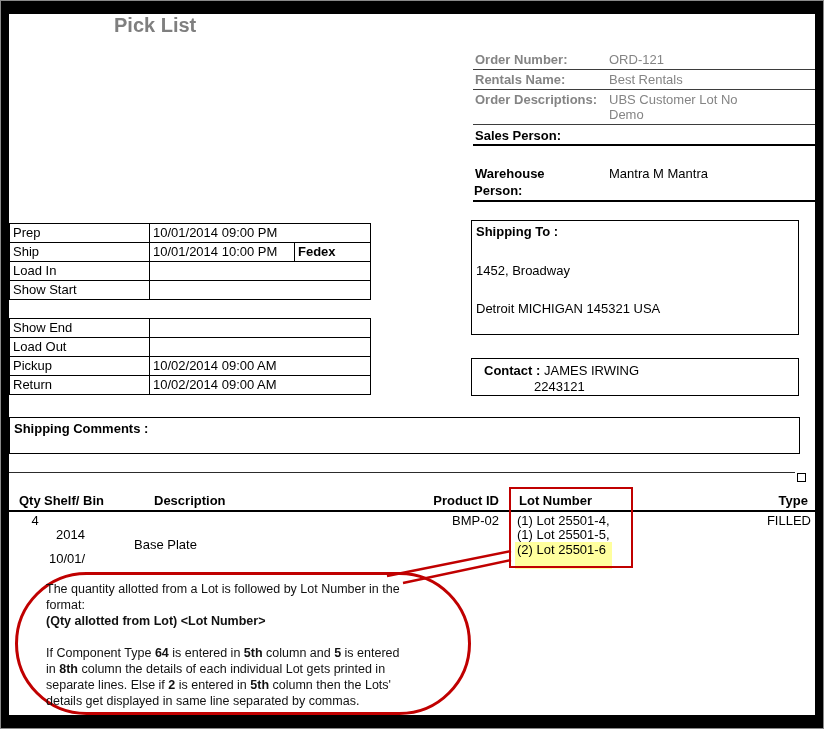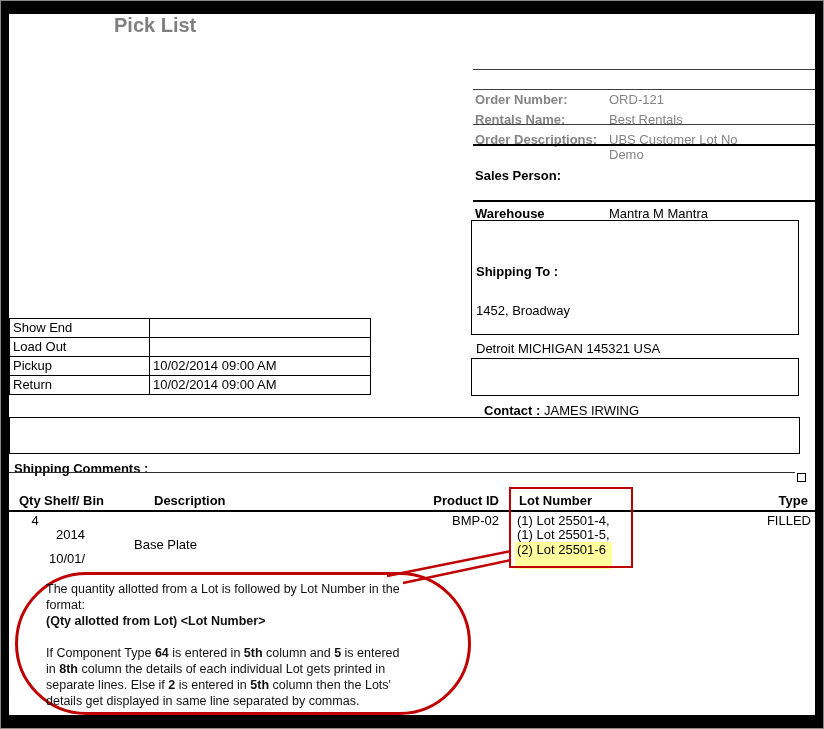--- a/index.html
+++ b/index.html
@@ -1,21 +1,21 @@
 <!DOCTYPE html>
 <html><head>
 <meta charset="utf-8">
 <style>
   html,body{margin:0;padding:0;background:#c9c9c9;}
   .canvas{position:relative;width:824px;height:729px;background:#8a8a8a;font-family:"Liberation Sans",sans-serif;}
   .frame{position:absolute;left:1px;top:1px;right:1px;bottom:1px;background:#000;}
   .page{position:absolute;left:8px;top:13px;width:806px;height:701px;background:#fff;overflow:hidden;}
   .abs{position:absolute;}
   .b{font-weight:bold;}
-  .t13{font-size:13px;line-height:15px;color:#000;white-space:nowrap;margin-top:40px;}
+  .t13{font-size:13px;line-height:15px;color:#000;white-space:nowrap;}
   .gray{color:#848484;}
   .title{font-size:20px;font-weight:bold;color:#7f7f7f;letter-spacing:0px;}
   .sep{position:absolute;height:1px;background:#3d3d3d;}
   .sep2{position:absolute;height:2px;background:#000;}
   .bbox{position:absolute;border:1px solid #000;box-sizing:border-box;background:#fff;}
   
   .sched{position:absolute;left:0;width:362px;border:1px solid #000;box-sizing:border-box;background:#fff;}
   .srow{display:flex;height:18px;border-bottom:1px solid #000;}
   .srow:last-child{border-bottom:none;}
   .scell{font-size:13px;line-height:17px;padding-left:3px;box-sizing:border-box;white-space:nowrap;overflow:hidden;}
@@ -55,24 +55,43 @@
       <div class="abs t13 b gray" style="left:466px;top:78px;">Order Descriptions:</div>
       <div class="abs t13 gray" style="left:600px;top:78px;">UBS Customer Lot No</div>
       <div class="abs t13 gray" style="left:600px;top:93px;">Demo</div>
       <div class="sep" style="left:464px;top:110px;width:344px;"></div>
 
       <div class="abs t13 b" style="left:466px;top:114px;">Sales Person:</div>
       <div class="abs t13" style="left:600px;top:114px;"></div>
       <div class="sep2" style="left:464px;top:130px;width:344px;"></div>
 
       <div class="abs t13 b" style="left:466px;top:152px;">Warehouse</div>
-      <div class="abs t13 b" style="left:490px;top:169px;">Person:</div>
+      <div class="abs t13 b" style="left:465px;top:169px;">Person:</div>
       <div class="abs t13" style="left:600px;top:152px;">Mantra M Mantra</div>
       <div class="sep2" style="left:464px;top:186px;width:344px;"></div>
 
+      <div class="sched" style="top:209px;">
+        <div class="srow">
+          <div class="scell sc-label">Prep</div>
+          <div class="scell sc-value">10/01/2014 09:00 PM</div>
+        </div>
+        <div class="srow">
+          <div class="scell sc-label">Ship</div>
+          <div class="scell sc-ship">10/01/2014 10:00 PM</div>
+          <div class="scell sc-extra">Fedex</div>
+        </div>
+        <div class="srow">
+          <div class="scell sc-label">Load In</div>
+          <div class="scell sc-value"></div>
+        </div>
+        <div class="srow">
+          <div class="scell sc-label">Show Start</div>
+          <div class="scell sc-value"></div>
+        </div>
+      </div>
 
       <div class="sched" style="top:304px;">
         <div class="srow">
           <div class="scell sc-label">Show End</div>
           <div class="scell sc-value"></div>
         </div>
         <div class="srow">
           <div class="scell sc-label">Load Out</div>
           <div class="scell sc-value"></div>
         </div>

